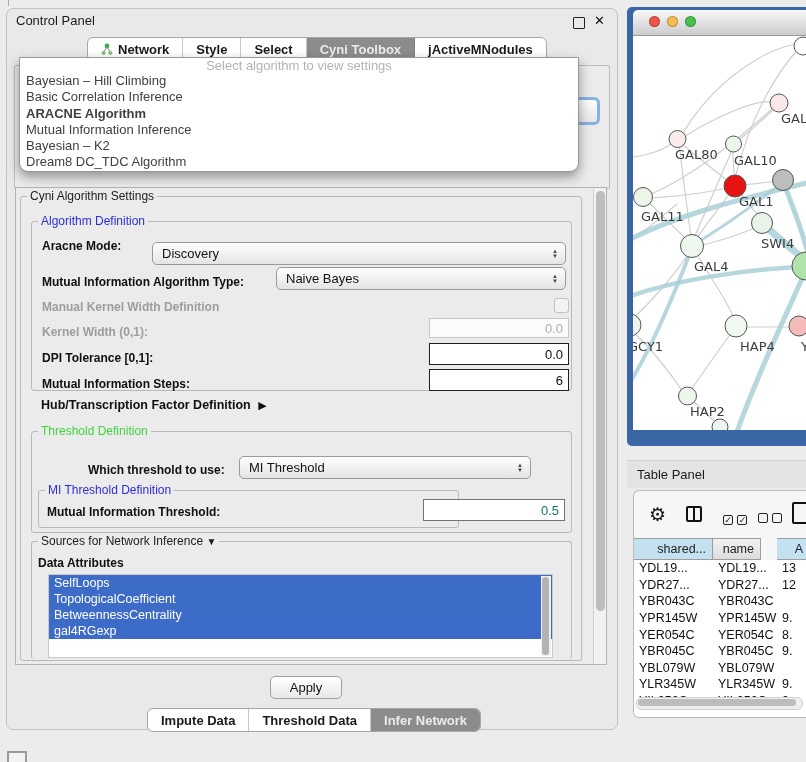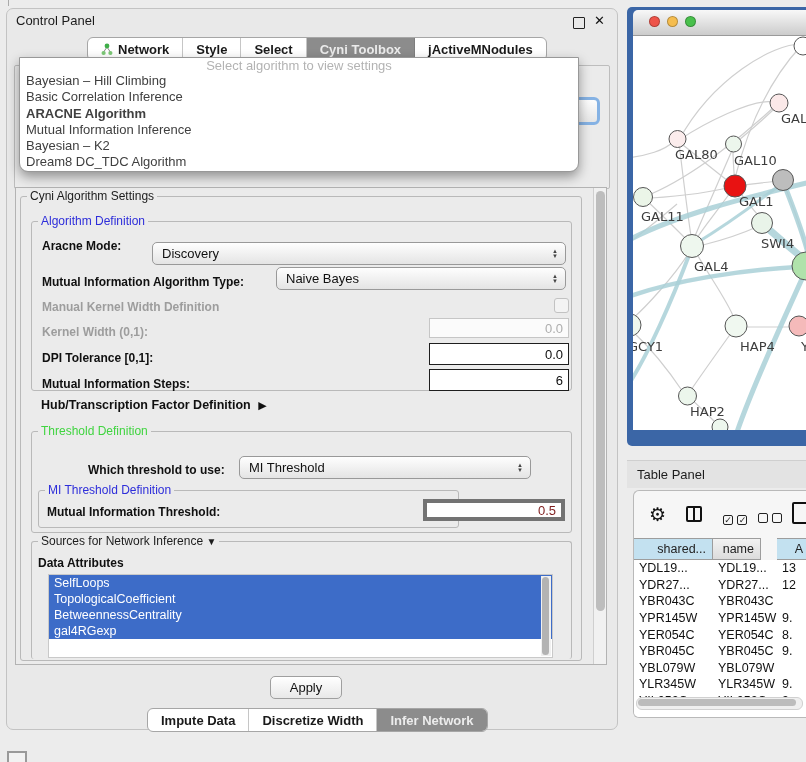--- a/index.html
+++ b/index.html
@@ -57,21 +57,21 @@
   .lbl{position:absolute;font-size:12px;font-weight:bold;color:#101010;white-space:nowrap;}
   .lbl.disabled{color:#9d9d9d;}
 
   .combo{position:absolute;height:23px;border:1px solid #999;border-radius:5px;background:linear-gradient(#fefefe,#e4e4e4);box-sizing:border-box;display:flex;align-items:center;}
   .combo .cval{flex:1;margin-left:9px;font-size:13px;color:#111;}
   .combo .arrows{display:flex;flex-direction:column;align-items:center;margin-right:7px;line-height:4.5px;font-size:6px;color:#444;}
 
   .tfield{position:absolute;box-sizing:border-box;background:#fff;font-size:13px;text-align:right;padding:0 5px;display:flex;align-items:center;justify-content:flex-end;}
   .tfield.off{border:1px solid #c6c6c6;background:#fbfbfb;color:#aeaeae;}
   .tfield.hot{border:1.6px solid #1e1e1e;color:#0d0d0d;}
-  .tfield.mid{border:4px solid #737373;color:#7f1d1d;}
+  .tfield.mid{border:1px solid #737373;color:#0f766e;}
 
   .checkbox{position:absolute;width:13px;height:13px;border:1px solid #c2c2c2;border-radius:3px;background:#f3f3f3;}
 
   #attr-list{position:absolute;background:#fff;border:1px solid #c9c9c9;box-sizing:border-box;overflow:hidden;}
   .attr-item{height:16px;line-height:16px;background:#3d6cc8;color:#fff;font-size:12.5px;padding-left:5px;white-space:nowrap;}
   #attr-scrollbar{position:absolute;right:1px;top:1px;width:10px;bottom:1px;background:#f0f0f0;}
   #attr-thumb{position:absolute;left:1px;top:1px;width:7px;height:78px;background:#b3b3b3;border-radius:4px;}
 
   #apply-btn{position:absolute;left:263px;top:667px;width:70px;height:21px;border:1px solid #9f9f9f;border-radius:5px;background:linear-gradient(#ffffff,#e8e8e8);font-size:13px;color:#111;display:flex;align-items:center;justify-content:center;}
 
@@ -229,21 +229,21 @@
       </div>
   </div>
 
   <div id="apply-btn">Apply</div>
 
   <div class="tabbar" id="bottom-tabs">
       <div class="tab">
         <span>Impute Data</span>
       </div>
       <div class="tab">
-        <span>Discretize Width</span>
+        <span>Threshold Data</span>
       </div>
       <div class="tab selected">
         <span>Infer Network</span>
       </div>
     </div>
 </div>
 
 <div id="network-window">
   <div id="nw-titlebar">
     <div class="light" id="light-close" style="left: 16px; background: rgb(238, 84, 74);"></div>

